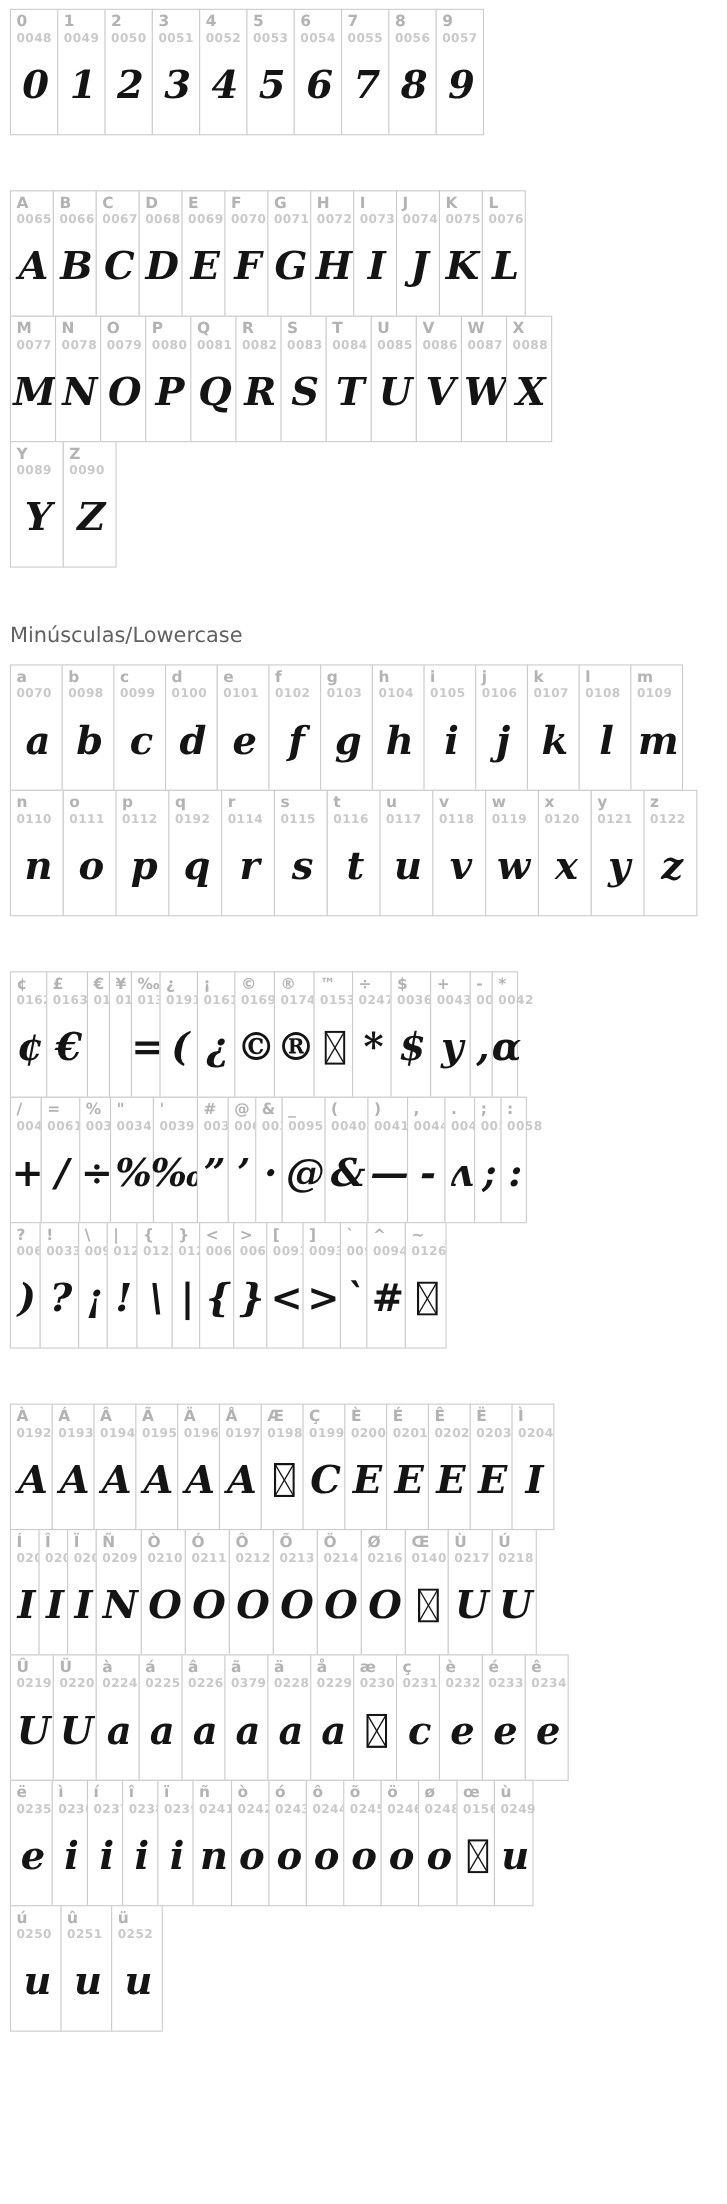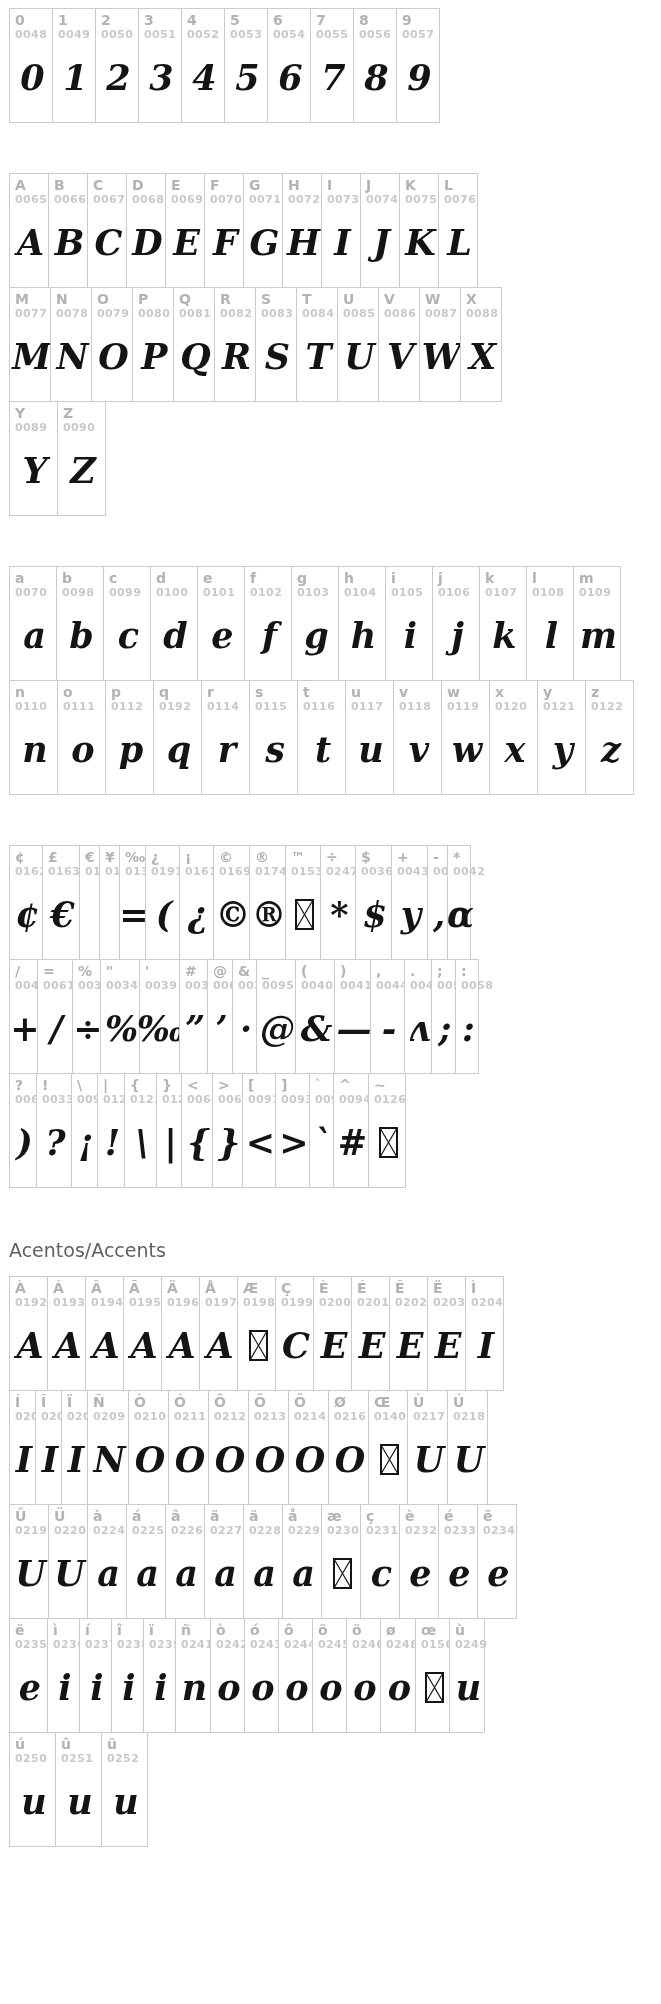--- a/index.html
+++ b/index.html
@@ -234,20 +234,21 @@
           </div>
           <div class="cell" style="width: 49px;">
             <div class="ch">Z</div>
             <div class="code">0090</div>
             <div class="glyph">Z</div>
           </div>
         </div>
       </div>
     </section>
     <section>
+      <h2>Minúsculas/Lowercase</h2>
       <div class="grid">
         <div class="row">
           <div class="cell" style="width: 48px;">
             <div class="ch">a</div>
             <div class="code">0070</div>
             <div class="glyph">a</div>
           </div>
           <div class="cell" style="width: 48px;">
             <div class="ch">b</div>
             <div class="code">0098</div>
@@ -609,21 +610,20 @@
                 <rect x="1" y="1" width="17" height="29" fill="none" stroke="#141414" stroke-width="2"></rect>
                 <line x1="1" y1="1" x2="18" y2="30" stroke="#141414" stroke-width="1.2"></line>
                 <line x1="18" y1="1" x2="1" y2="30" stroke="#141414" stroke-width="1.2"></line>
               </svg>
             </div>
           </div>
         </div>
       </div>
     </section>
     <section>
-      <h2>Acentos/Accents</h2>
       <div class="grid">
         <div class="row">
           <div class="cell" style="width: 39px;">
             <div class="ch">À</div>
             <div class="code">0192</div>
             <div class="glyph">A</div>
           </div>
           <div class="cell" style="width: 39px;">
             <div class="ch">Á</div>
             <div class="code">0193</div>
@@ -785,21 +785,21 @@
             <div class="code">0225</div>
             <div class="glyph">a</div>
           </div>
           <div class="cell" style="width: 40px;">
             <div class="ch">â</div>
             <div class="code">0226</div>
             <div class="glyph">a</div>
           </div>
           <div class="cell" style="width: 40px;">
             <div class="ch">ã</div>
-            <div class="code">0227</div>
+            <div class="code">0379</div>
             <div class="glyph">a</div>
           </div>
           <div class="cell" style="width: 40px;">
             <div class="ch">ä</div>
             <div class="code">0228</div>
             <div class="glyph">a</div>
           </div>
           <div class="cell" style="width: 40px;">
             <div class="ch">å</div>
             <div class="code">0229</div>

